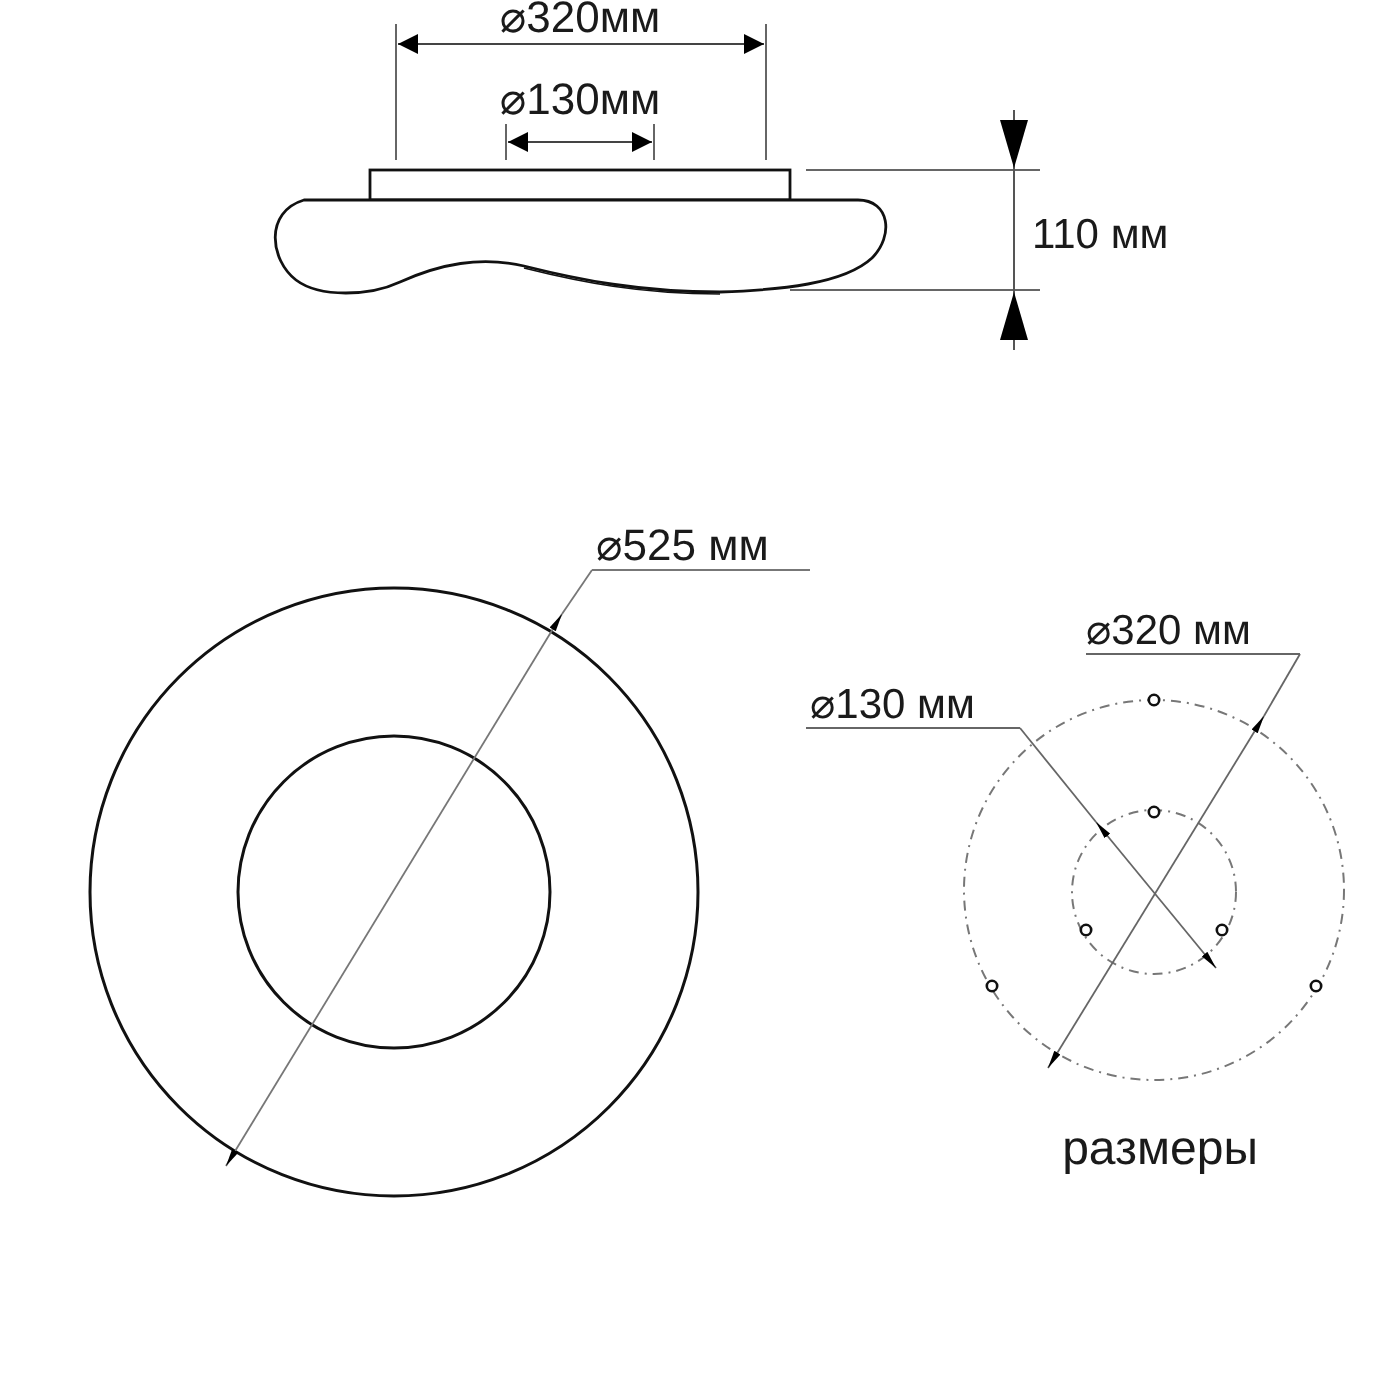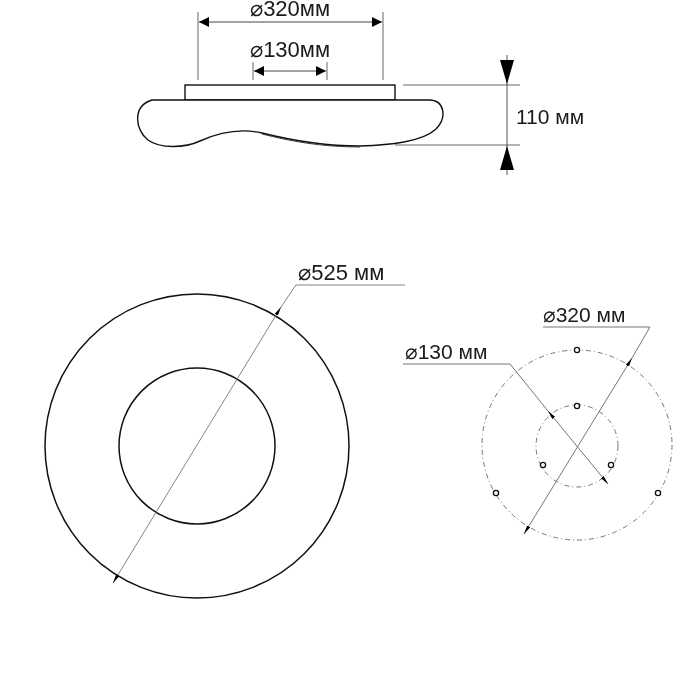--- a/index.html
+++ b/index.html
@@ -75,13 +75,14 @@
     <text class="txt" x="543" y="322" font-size="21">⌀320 мм</text>
 
     <line x1="510" y1="364" x2="548" y2="411" stroke="#666" stroke-width="0.9"></line>
     <line x1="548" y1="411" x2="608" y2="484" stroke="#666" stroke-width="0.9" marker-start="url(#tick)" marker-end="url(#tick)"></line>
     <line x1="403" y1="364" x2="510" y2="364" stroke="#666" stroke-width="0.9"></line>
     <text class="txt" x="405" y="359" font-size="21">⌀130 мм</text>
   </g>
 </svg>
 
 <div class="caption">
+  <div>размеры</div>
 </div>
 
 </body></html>

